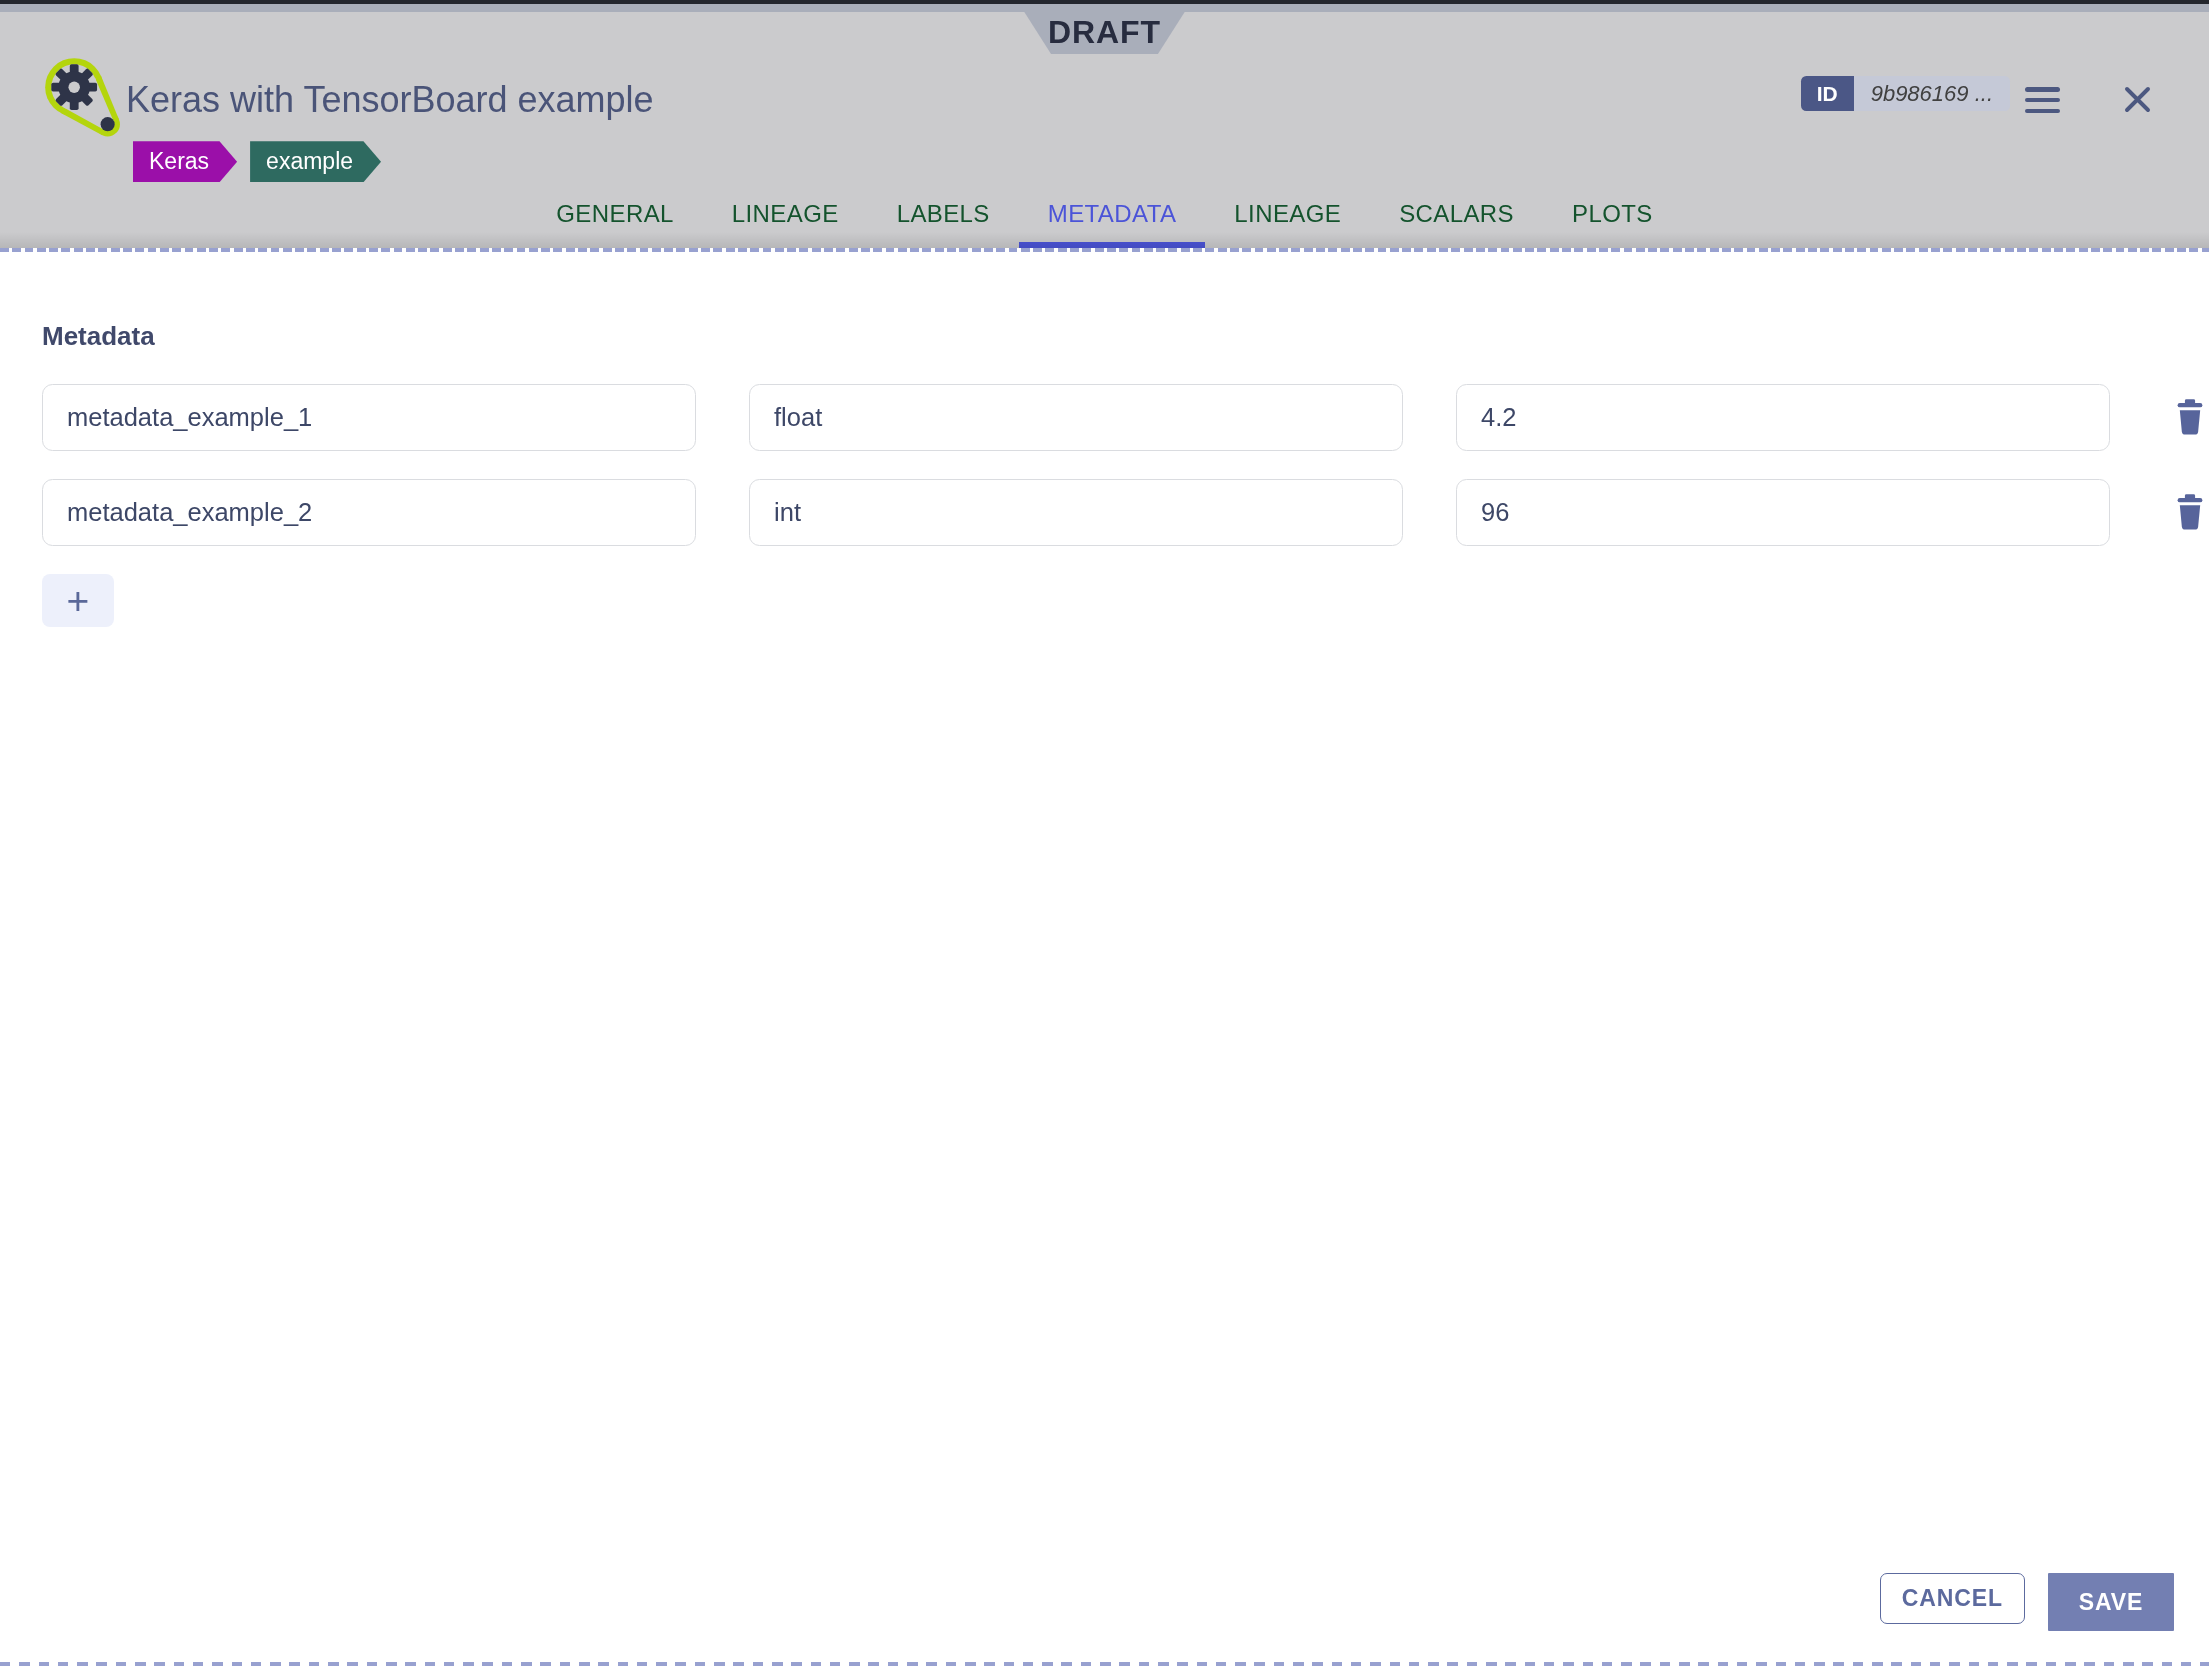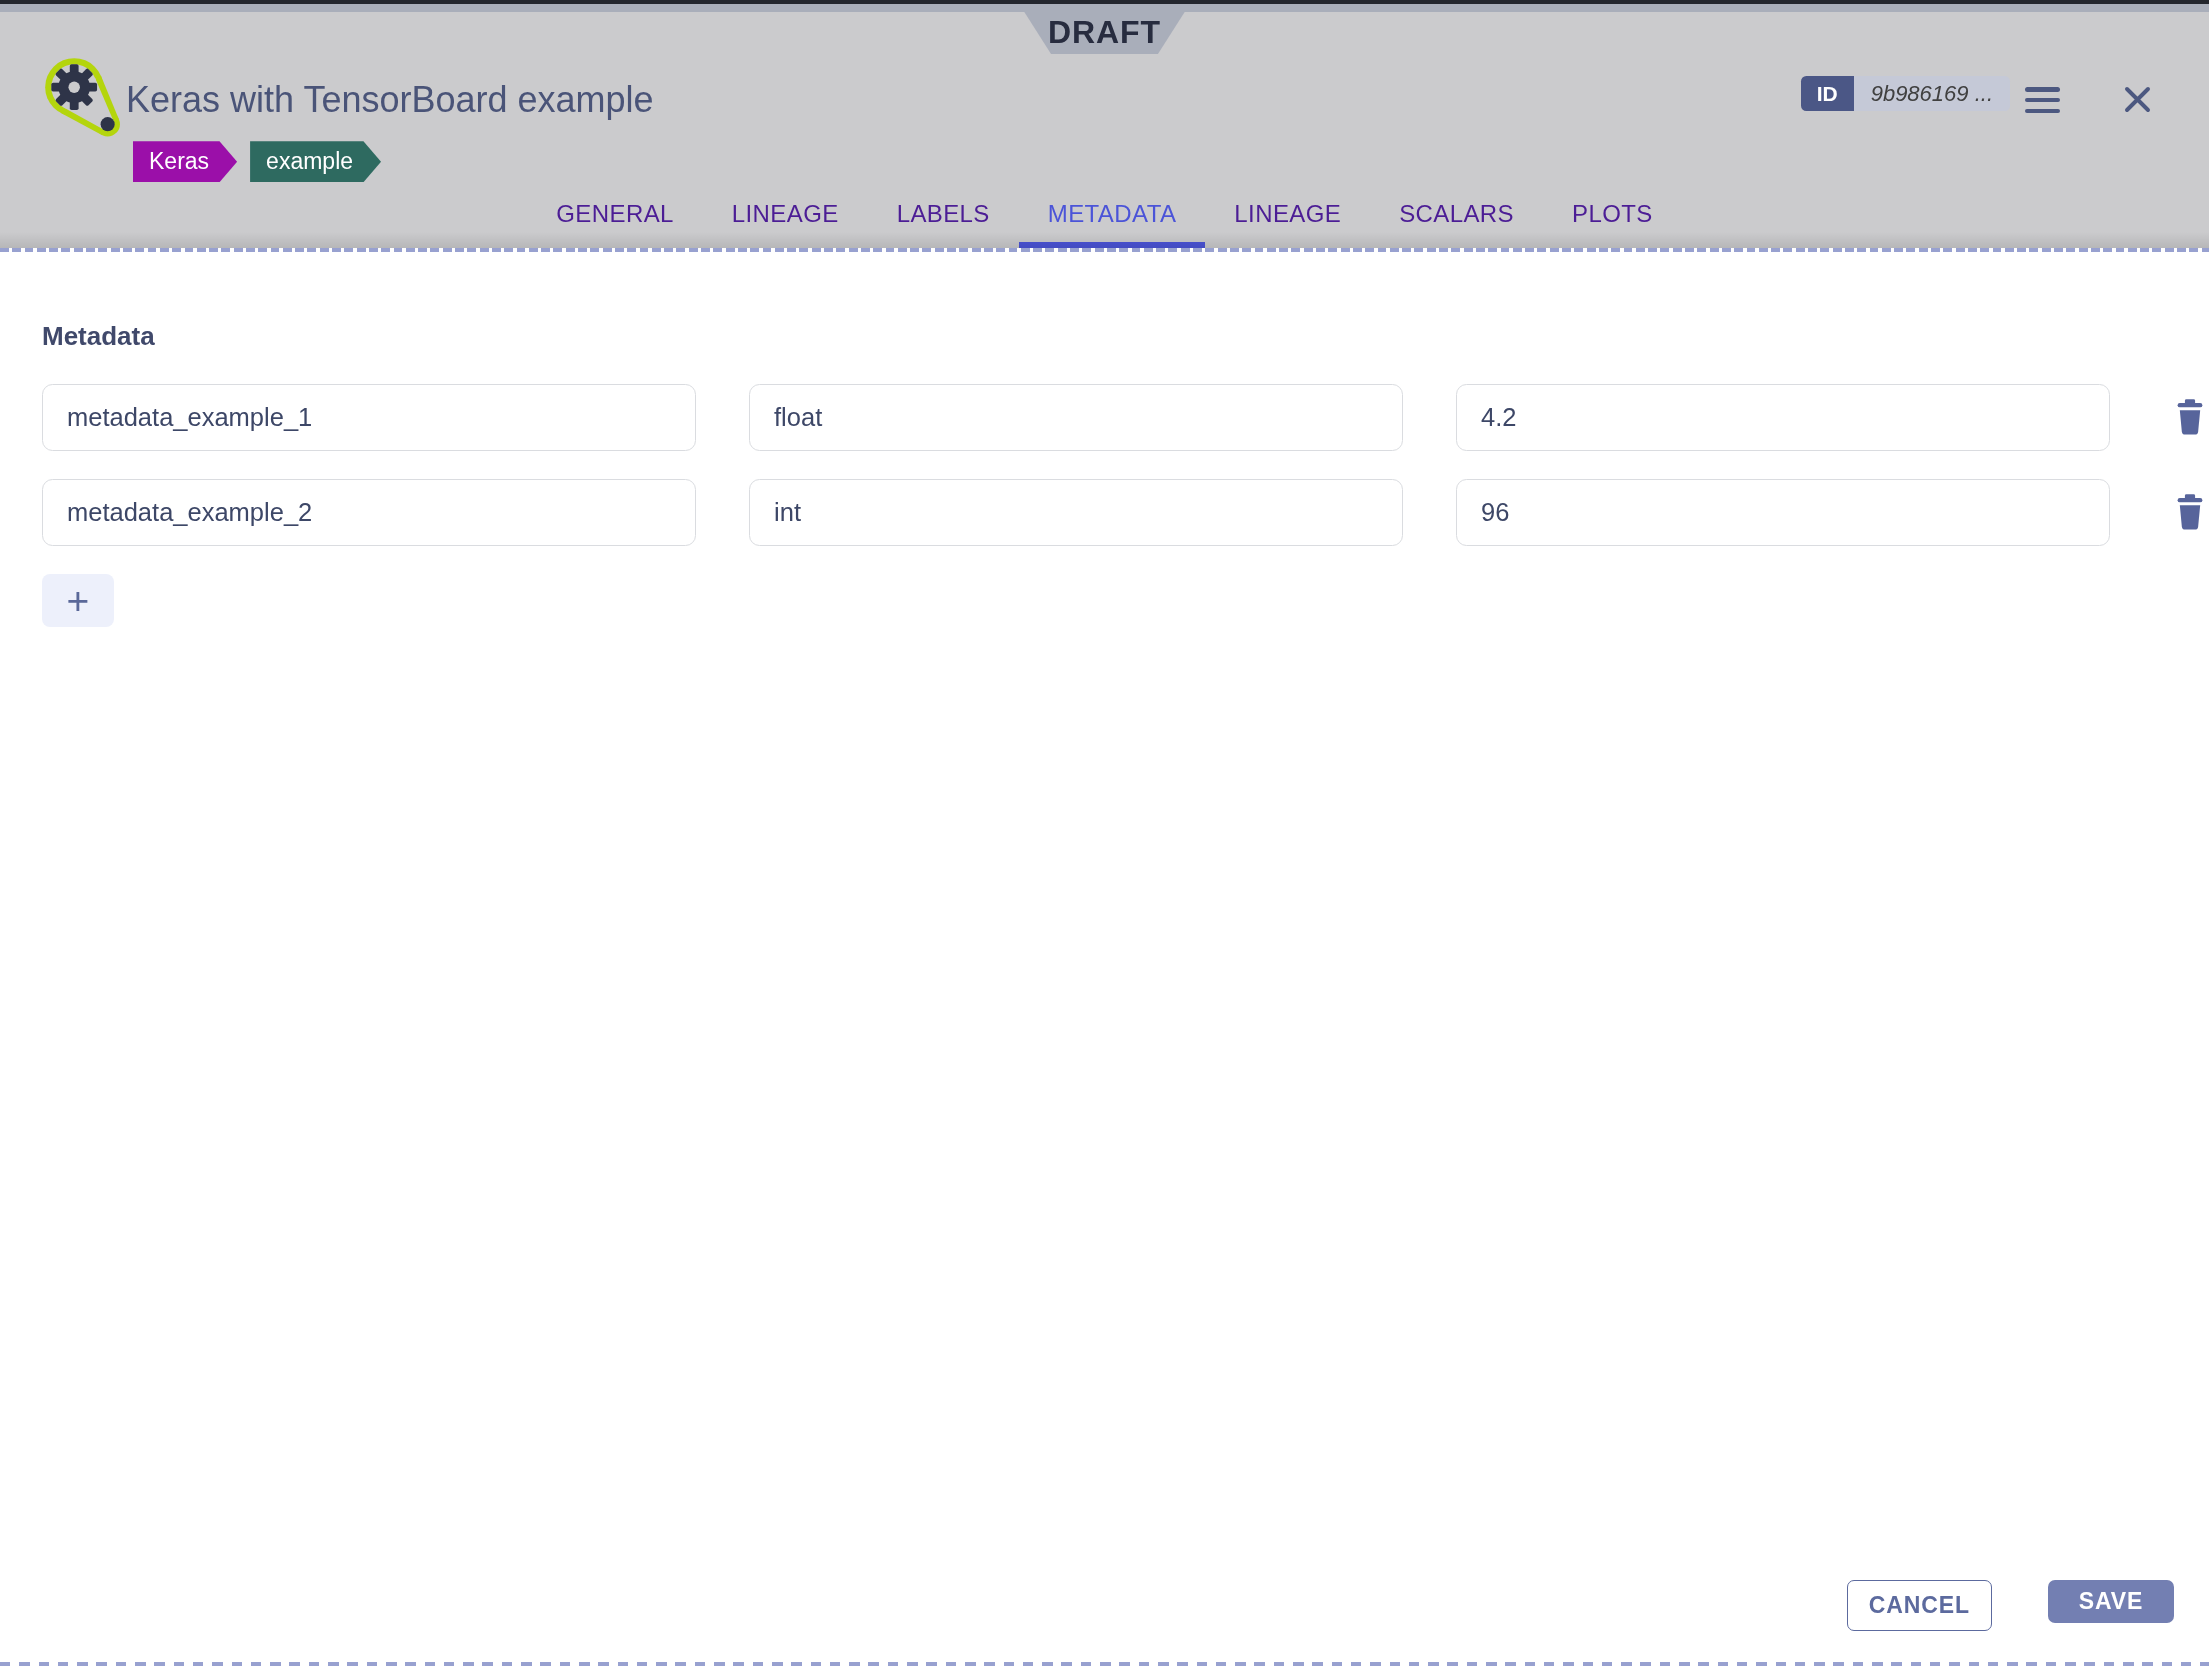--- a/index.html
+++ b/index.html
@@ -69,21 +69,21 @@
   }
 
   
   .tabs {
     position:absolute; bottom:0; left:0; right:0;
     display:flex; justify-content:center;
   }
   .tab {
     height:56px; padding:0 29px 12.3px 29px; position:relative;
     display:flex; align-items:center; justify-content:center;
-    font-size:24px; font-weight:500; letter-spacing:0.4px; color:#4c1d95;
+    font-size:24px; font-weight:500; letter-spacing:0.4px; color:#14532d;
     background:none; border:none; cursor:pointer;
     font-family:"Liberation Sans", sans-serif;
   }
   .tab.active { color:#4b54d8; }
   .tab.active::after {
     content:""; position:absolute; left:0; right:0; bottom:0; height:6.1px; background:#4b54d8;
   }
 
   .separator {
     position:absolute; top:248px; left:0; right:0; height:4.4px; z-index:4;
@@ -120,25 +120,24 @@
 
   
   .footer { position:absolute; right:35px; bottom:35px; display:flex; gap:23px; z-index:3; }
   .cancel-button {
     min-width:125px; height:51px; background:#ffffff;
     border:1.8px solid #5c6a9e; border-radius:7px; color:#5c6a9e;
     font-size:23px; font-weight:700; letter-spacing:0.9px; padding:0 21px; cursor:pointer;
     font-family:"Liberation Sans", sans-serif;
   }
   .save-button {
-    min-width:126px; height:43px; background:#737fb2;
-    border:none; border-radius:7px; color:#ffffff;
+    min-width:126px; height:58px; background:#737fb2;
+    border:none; border-radius:1px; color:#ffffff;
     font-size:23px; font-weight:700; letter-spacing:0.9px; padding:0 24.6px; cursor:pointer;
     font-family:"Liberation Sans", sans-serif;
-    margin-left:33px;
   }
 
   .bottom-dashed {
     position:absolute; bottom:0; left:0; right:0; height:4.4px; z-index:4;
     background:repeating-linear-gradient(90deg, #98a1d0 0 10.5px, #ffffff 10.5px 19.3px);
   }
 </style>
 </head>
 <body>
 

